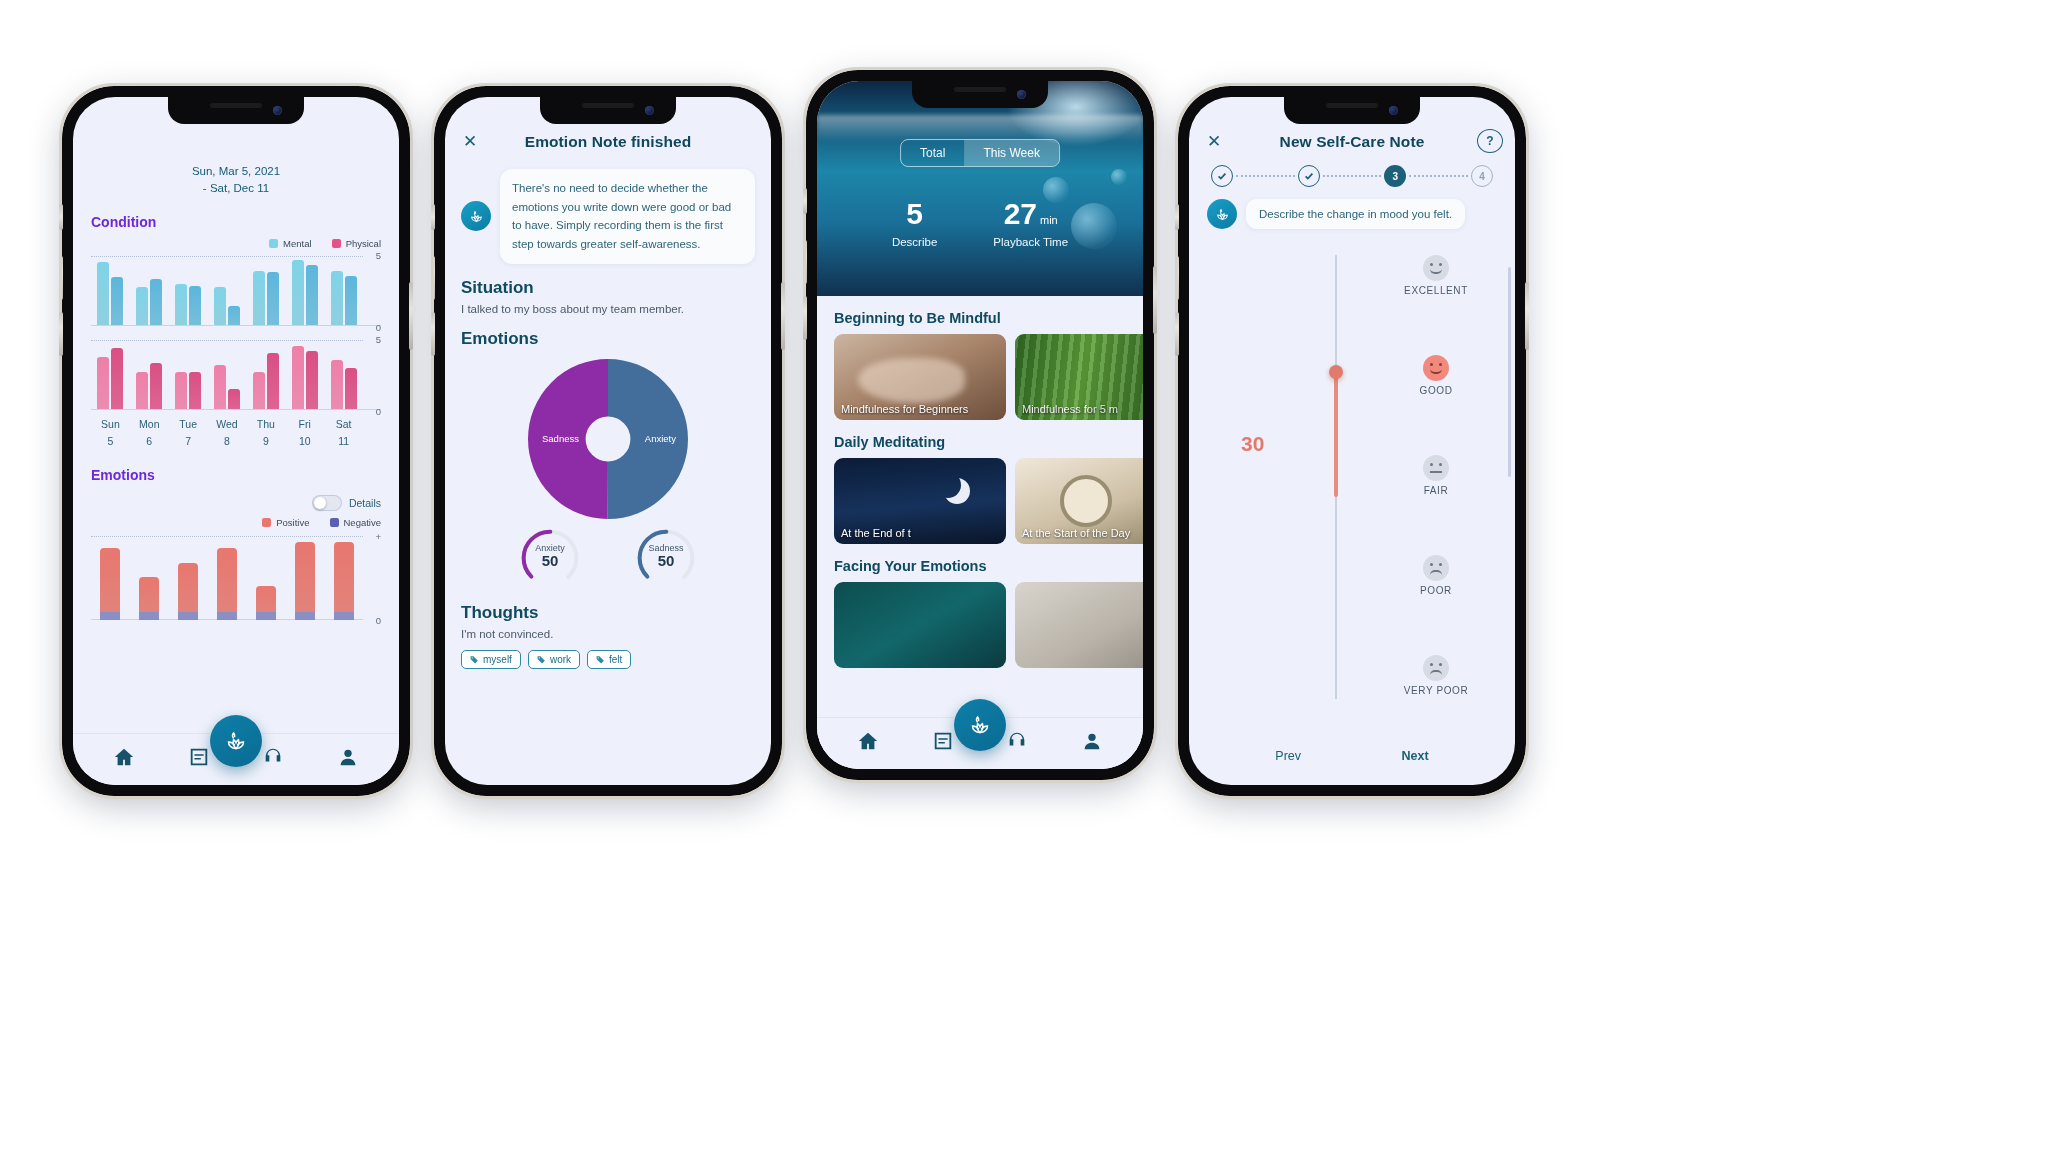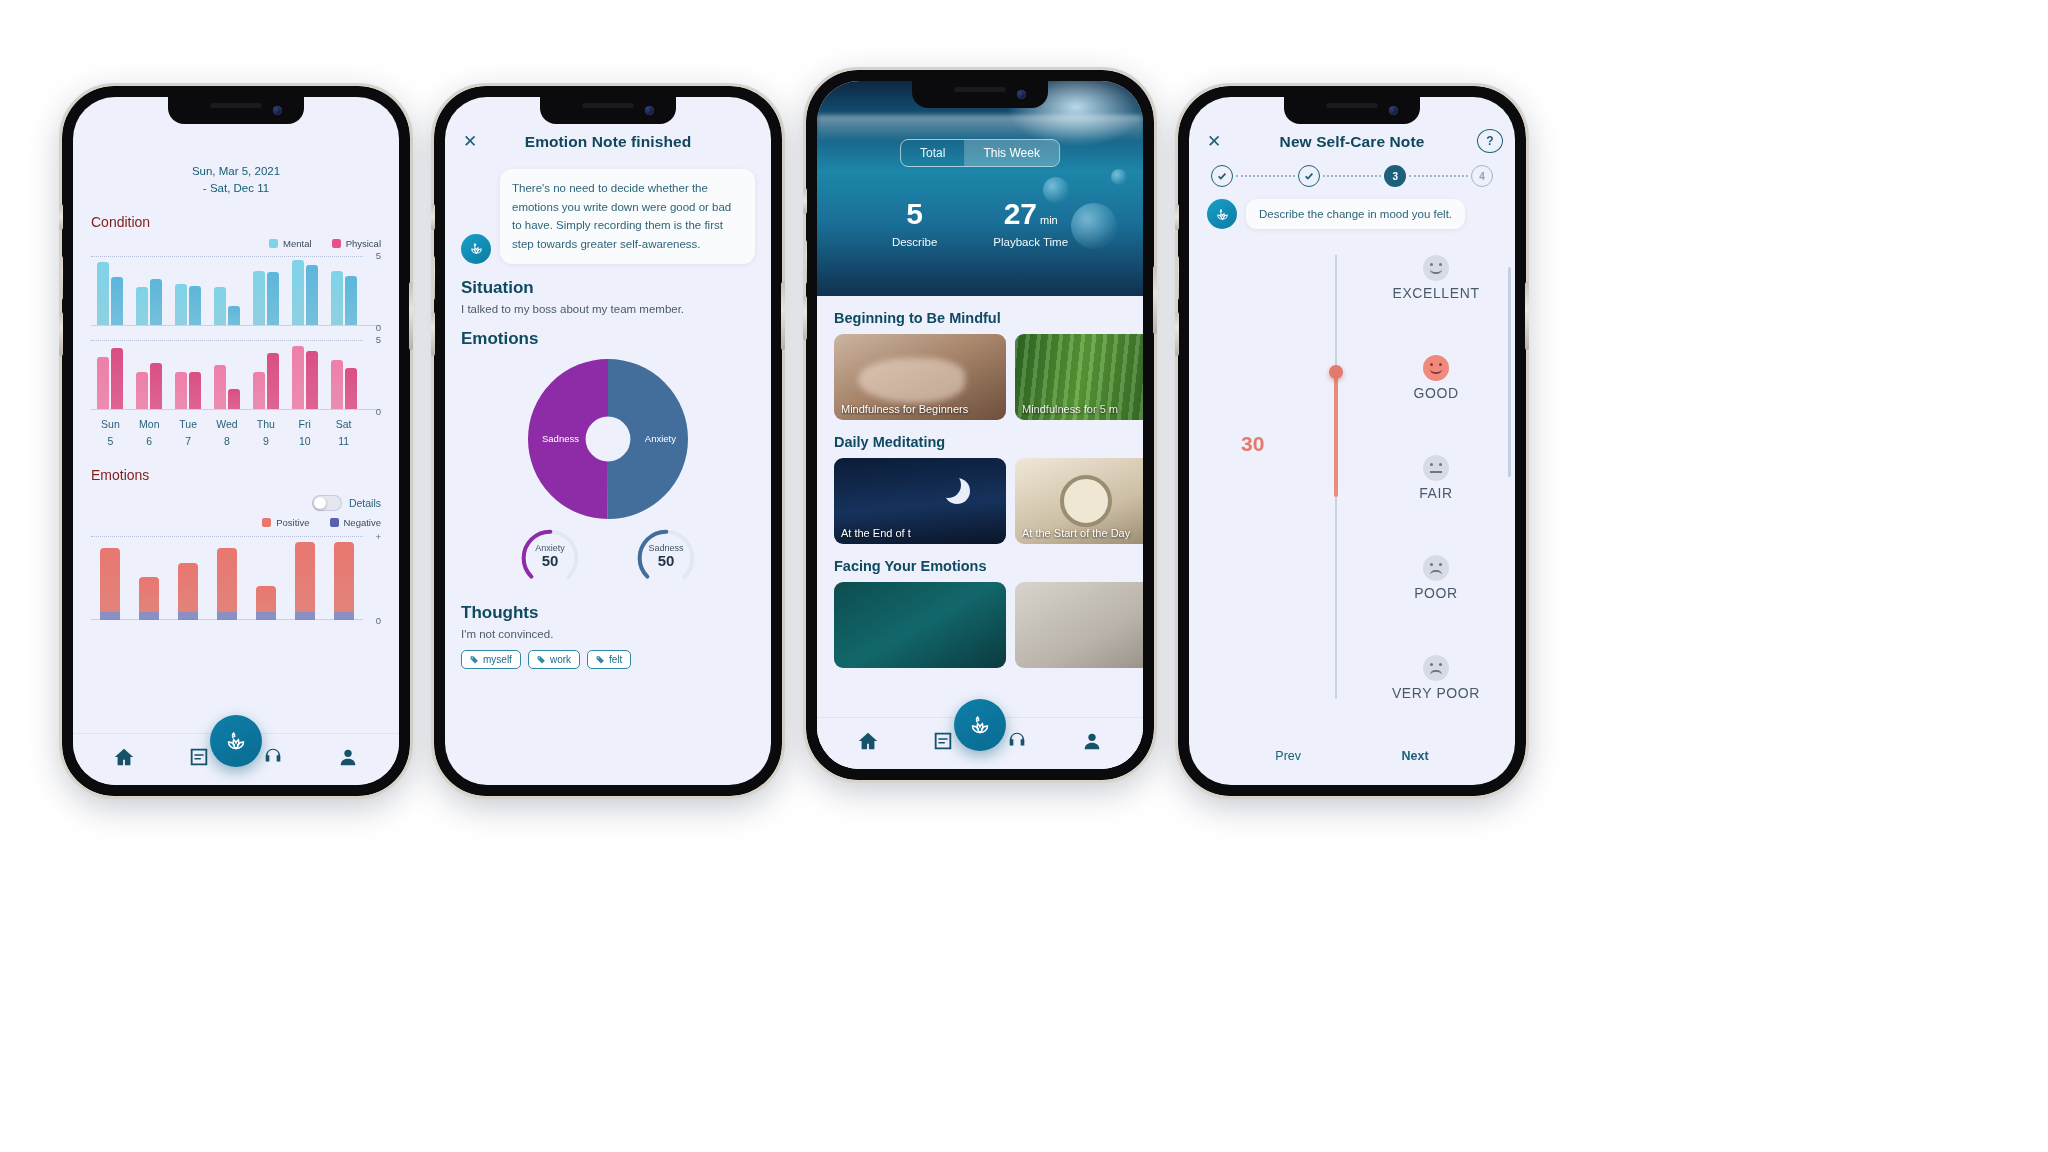--- a/index.html
+++ b/index.html
@@ -86,21 +86,21 @@
     width:52px; height:52px; border-radius:50%;
     background:linear-gradient(150deg,#0e7fa8,#0a6b92);
     box-shadow:0 5px 14px rgba(10,90,125,.42);
     display:flex; align-items:center; justify-content:center; z-index:28; cursor:pointer;
   }
   .fab svg { width:30px; height:30px; }
 
   
   .p1body { position:absolute; inset:62px 0 0 0; padding:0 18px; }
   .daterange { text-align:center; color:#135b72; font-size:11.5px; line-height:1.45; margin-top:4px; }
-  .sect-h { font-size:14px; font-weight:normal; color:#7f1d1d; margin:18px 0 0 0; }
+  .sect-h { font-size:14px; font-weight:bold; color:#6d28d9; margin:18px 0 0 0; }
   .legend { display:flex; justify-content:flex-end; gap:20px; margin-top:8px; }
   .legend .li { display:flex; align-items:center; gap:5px; font-size:9.5px; color:#3a4a5e; }
   .legend .sw { width:9px; height:9px; border-radius:2px; }
   .chartwrap { position:relative; margin-top:7px; }
   .chart {
     position:relative; height:70px; display:flex; align-items:flex-end;
     gap:0; padding-right:18px;
     border-bottom:1px solid rgba(120,140,180,.30);
   }
   .gl {
@@ -131,21 +131,21 @@
              display:flex; align-items:flex-end; }
   .emocol { flex:1; display:flex; flex-direction:column; justify-content:flex-end;
             align-items:center; height:100%; }
   .pos { width:20px; border-radius:4px 4px 0 0; background:linear-gradient(180deg,#e8776f,#e2837b); }
   .neg { width:20px; background:#8a8fc4; }
   .zeroline { position:absolute; left:0; right:18px; bottom:0; border-top:1px solid rgba(120,140,180,.3); }
   .plusline { position:absolute; left:0; right:18px; top:0; border-top:1.4px dotted rgba(120,140,180,.5); }
 
   
   .p2body { position:absolute; inset:62px 0 0 0; padding:0 16px; overflow:hidden; }
-  .tiprow { display:flex; gap:9px; margin-top:10px; align-items:flex-end; }
+  .tiprow { display:flex; gap:9px; margin-top:10px; align-items:center; }
   .lotus-badge { width:30px; height:30px; border-radius:50%; flex:none;
                  background:linear-gradient(145deg,#18a0c8,#0c7ba3);
                  display:flex; align-items:center; justify-content:center; }
   .lotus-badge svg { width:19px; height:19px; }
   .bubble { background:#fafbfd; border-radius:12px; padding:10px 12px;
             font-size:11.5px; line-height:1.62; color:#2d6478;
             box-shadow:0 1px 5px rgba(40,70,110,.08); }
   .h2 { font-size:17px; font-weight:bold; color:#0f4a60; margin-top:14px; }
   .ptext { font-size:11.5px; color:#4b5a6b; margin-top:5px; }
   .donutwrap { display:flex; justify-content:center; margin-top:10px; position:relative; }
@@ -239,21 +239,21 @@
   .face  { width:26px; height:26px; border-radius:50%; background:#d6dbe4; position:relative; }
   .face.on { background:#ef8a7d; }
   .face .e { position:absolute; top:8px; width:3px; height:3px; border-radius:50%; background:#6d7685; }
   .face.on .e { background:#8a3a30; }
   .face .el { left:7px; } .face .er { right:7px; }
   .face .mo { position:absolute; left:7px; right:7px; bottom:7px; height:5px;
               border-bottom:2px solid #6d7685; border-radius:0 0 9px 9px; }
   .face.on .mo { border-color:#8a3a30; }
   .face.sad .mo { border-bottom:none; border-top:2px solid #6d7685; border-radius:9px 9px 0 0; bottom:6px; }
   .face.flat .mo { border-bottom:none; border-top:2px solid #6d7685; border-radius:0; bottom:8px; height:0; }
-  .mood .ml { font-size:14px; letter-spacing:.6px; color:#4b5a6b; }
+  .mood .ml { font-size:10px; letter-spacing:.6px; color:#4b5a6b; }
   .p4foot { position:absolute; left:0; right:0; bottom:22px; display:flex;
             justify-content:space-around; padding:0 36px; }
   .p4foot div { font-size:12.5px; color:#1d6079; cursor:pointer; }
   .p4foot .next { font-weight:bold; }
   .scrollbar { position:absolute; right:4px; top:170px; width:3px; height:210px;
                border-radius:2px; background:rgba(120,140,180,.35); }
 </style>
 </head>
 <body>
 

